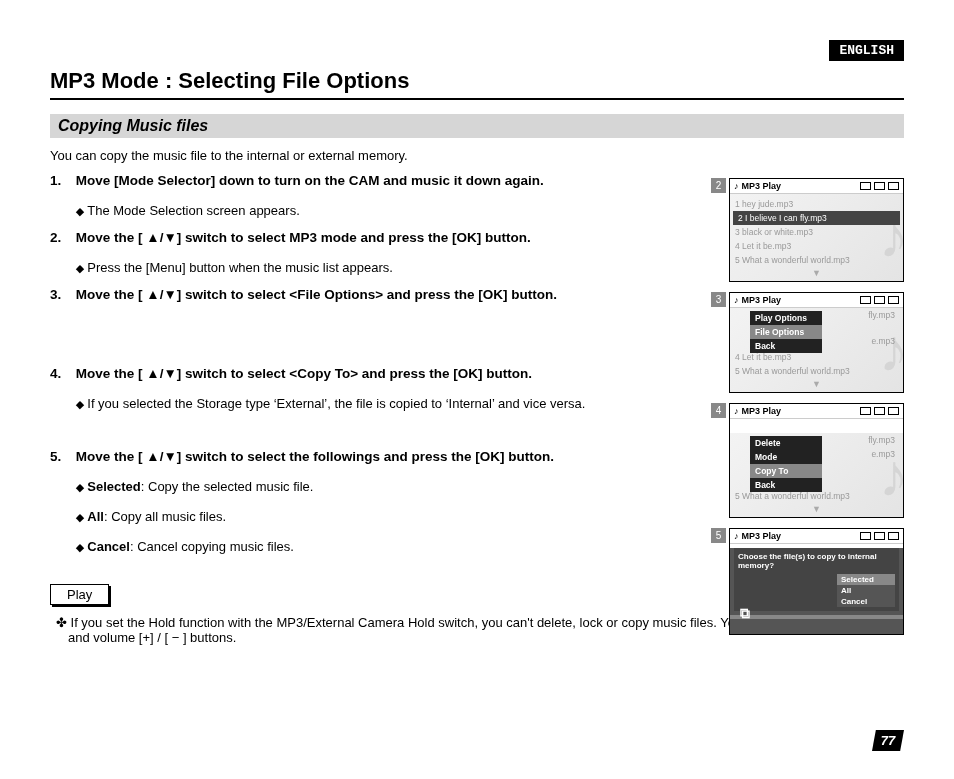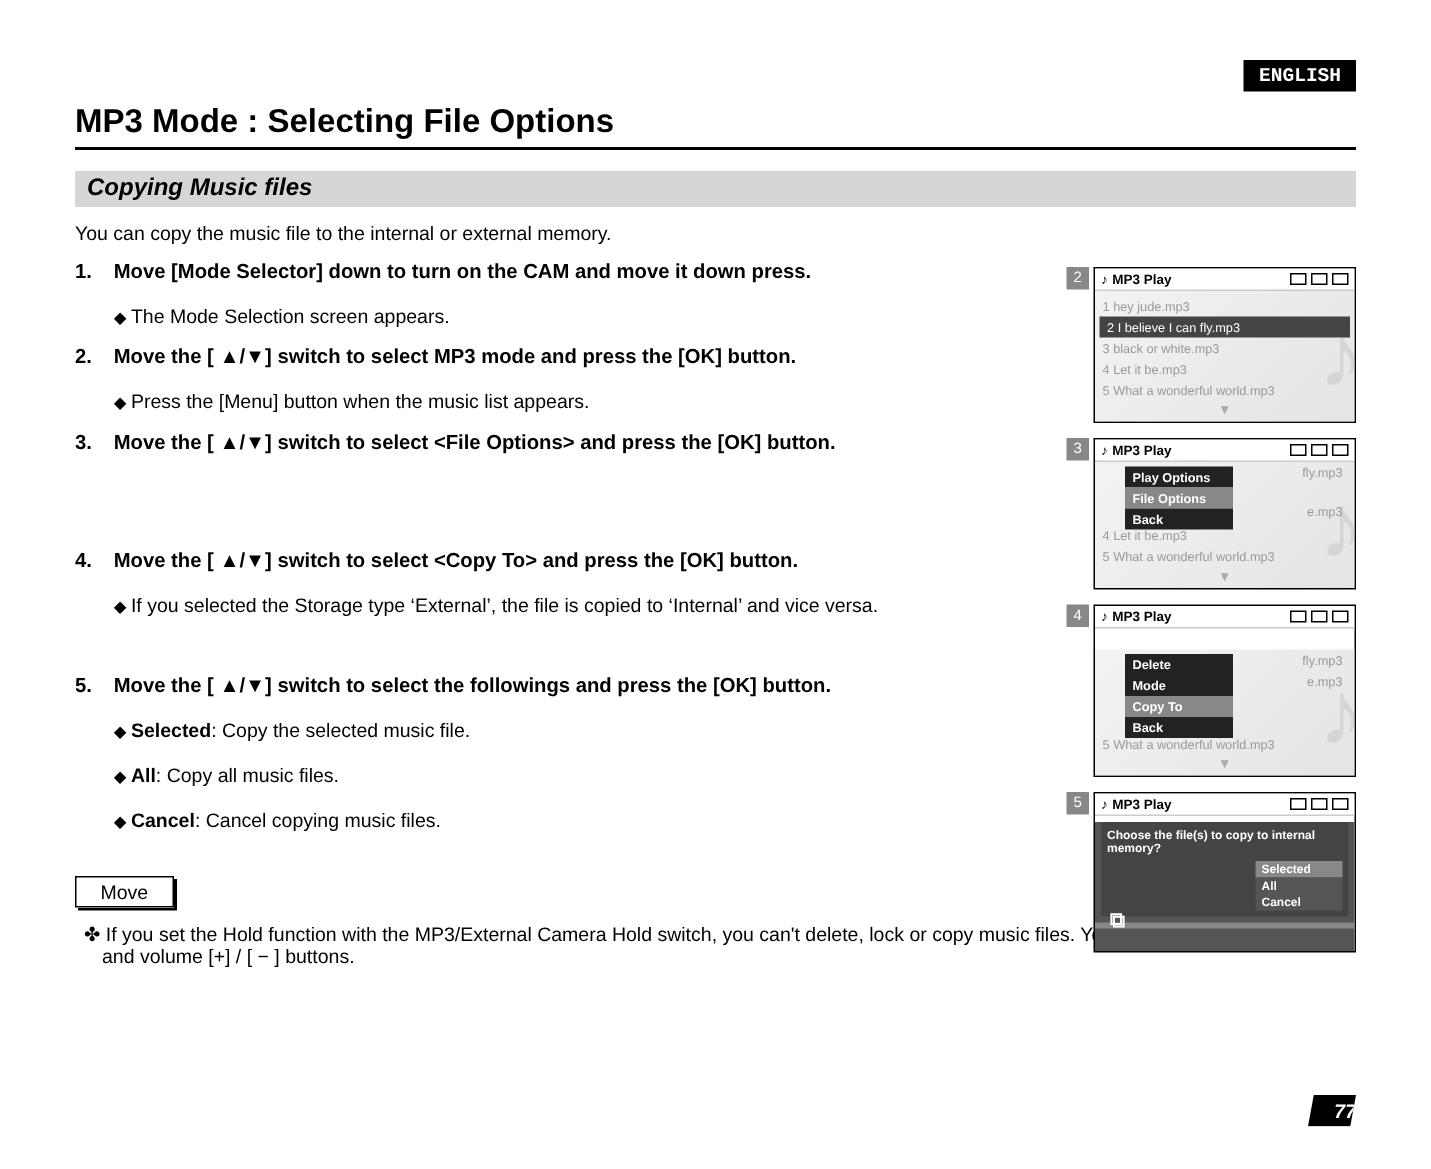--- a/index.html
+++ b/index.html
@@ -93,21 +93,21 @@
     content: "✤ ";
   }
   .page-number {
     position: absolute;
     bottom: 28px;
     right: 50px;
     background: #000;
     color: #fff;
     padding: 3px 0;
     width: 32px;
-    text-align: right;
+    text-align: center;
     font-style: italic;
     font-weight: bold;
     font-size: 13px;
     clip-path: polygon(12% 0, 100% 0, 88% 100%, 0 100%);
   }
 
   
   .screens {
     position: absolute;
     right: 50px;
@@ -252,21 +252,21 @@
 <div class="page-title">MP3 Mode : Selecting File Options</div>
 
 <div class="section-title">Copying Music files</div>
 
 <div class="intro">You can copy the music file to the internal or external memory.</div>
 
 <div class="steps">
   <div class="step">
     <span class="num">1.</span>
     <span class="body">
-      <span class="head">Move [Mode Selector] down to turn on the CAM and move it down press.</span>
+      <span class="head">Move [Mode Selector] down to turn on the CAM and music it down again.</span>
       <div class="sub">The Mode Selection screen appears.</div>
     </span>
   </div>
   <div class="step">
     <span class="num">2.</span>
     <span class="body">
       <span class="head">Move the [ ▲/▼] switch to select MP3 mode and press the [OK] button.</span>
       <div class="sub">Press the [Menu] button when the music list appears.</div>
     </span>
   </div>
@@ -293,21 +293,21 @@
     <span class="num">5.</span>
     <span class="body">
       <span class="head">Move the [ ▲/▼] switch to select the followings and press the [OK] button.</span>
       <div class="sub"><b>Selected</b><span>: Copy the selected music file.</span></div>
       <div class="sub"><b>All</b><span>: Copy all music files.</span></div>
       <div class="sub"><b>Cancel</b><span>: Cancel copying music files.</span></div>
     </span>
   </div>
 </div>
 
-<div class="note-title">Move</div>
+<div class="note-title">Play</div>
 <div class="note-body">If you set the Hold function with the MP3/External Camera Hold switch, you can't delete, lock or copy music files. You can only use Power switch and volume [+] / [ − ] buttons.</div>
 
 <div class="page-number">77</div>
 
 
 <div class="screens">
 
   <div class="screen-wrap">
     <div class="screen-num">2</div>
     <div class="screen">

